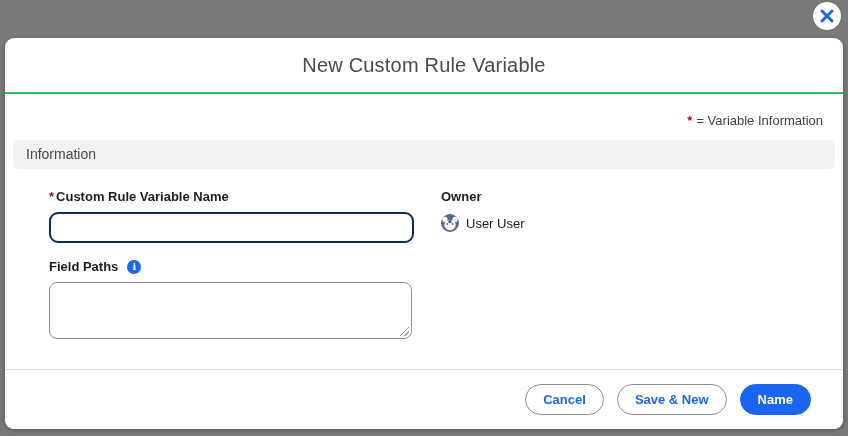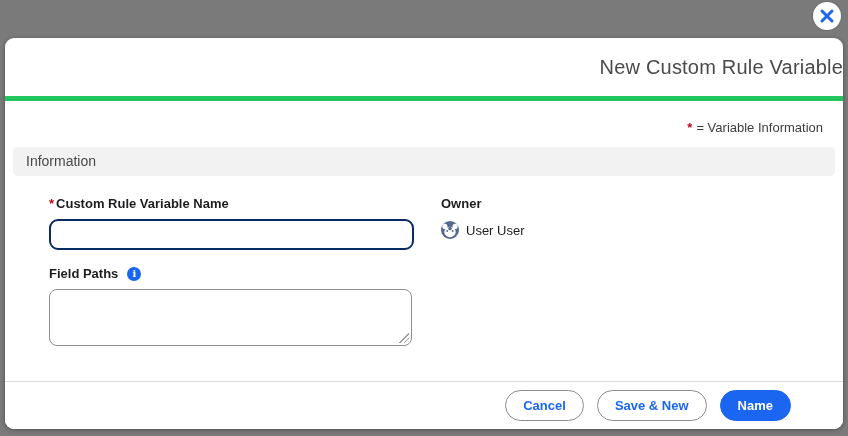--- a/index.html
+++ b/index.html
@@ -32,23 +32,23 @@
     border-radius: 50%;
     display: flex; align-items: center; justify-content: center;
     cursor: pointer;
     z-index: 10;
     box-shadow: 0 0 2px rgba(0,0,0,0.25);
   }
   .close-btn svg { display: block; }
 
   
   .modal-header {
-    height: 63px;
-    display: flex; align-items: center; justify-content: flex-end;
-    border-bottom: 5px solid #22c55e;
+    height: 56px;
+    display: flex; align-items: center; justify-content: center;
+    border-bottom: 2px solid #22c55e;
     border-radius: 9px 9px 0 0;
   }
   .modal-title {
     font-size: 20px;
     color: #4a4a4a;
     font-weight: 400;
     letter-spacing: 0.2px;
   }
 
   
@@ -145,27 +145,27 @@
   }
   .avatar {
     width: 18px; height: 18px;
     border-radius: 50%;
     margin-right: 7px;
     flex: 0 0 auto;
   }
 
   
   .modal-footer {
-    height: 48px;
+    height: 60px;
     border-top: 1px solid #dcdad8;
     display: flex;
     align-items: center;
     justify-content: flex-end;
     gap: 13px;
-    padding-right: 52px;
+    padding-right: 32px;
     border-radius: 0 0 9px 9px;
     background: #ffffff;
   }
   .btn {
     height: 31px;
     border-radius: 16px;
     font-family: "Liberation Sans", sans-serif;
     font-size: 13px;
     font-weight: 700;
     padding: 0 17px;

